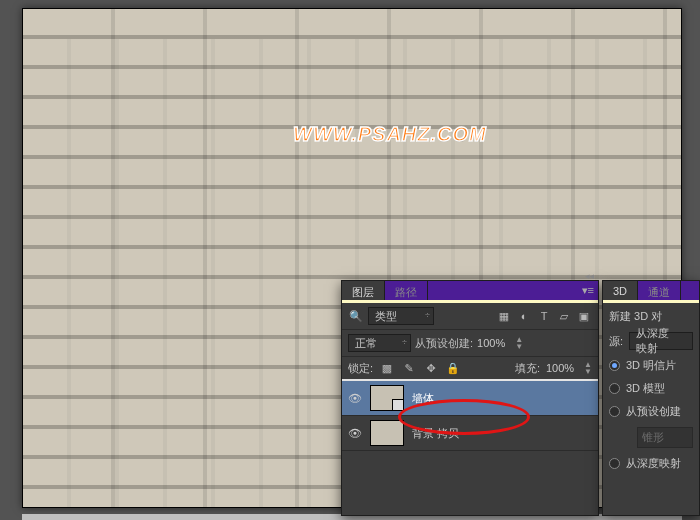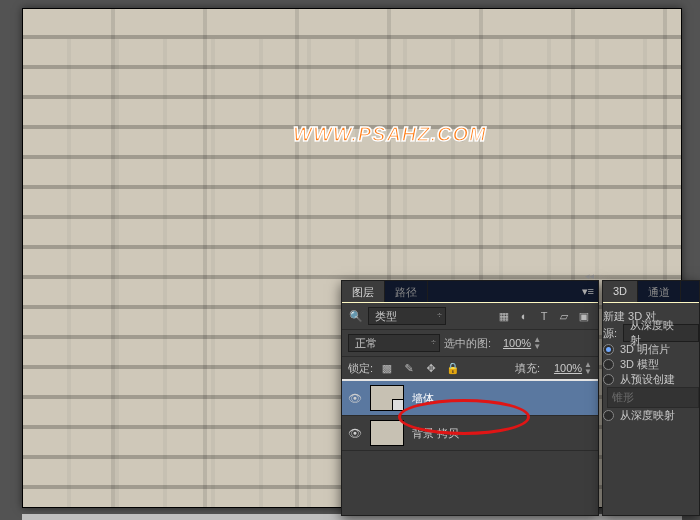--- a/index.html
+++ b/index.html
@@ -68,24 +68,24 @@
   border: 1px solid #1d1d1d;
   box-shadow: 0 4px 12px rgba(0,0,0,.6);
   color: #c8c8c8;
   font-size: 11px;
 }
 .layers-panel { left: 341px; top: 280px; width: 258px; height: 236px; }
 .threeD-panel { left: 602px; top: 280px; width: 98px; height: 236px; }
 
 .panel-tabs {
   display: flex;
-  background: #0f172a;
+  background: #4c1d95;
   height: 22px;
   align-items: stretch;
-  border-bottom: 1px solid #fef9c3;
+  border-bottom: 3px solid #fef9c3;
 }
 .tab {
   padding: 4px 10px 0;
   color: #888;
   cursor: default;
   border-right: 1px solid #1d1d1d;
 }
 .tab.active { background: #3c3c3c; color: #d8d8d8; }
 .panel-menu {
   margin-left: auto; width: 20px; display:flex; align-items:center; justify-content:center;
@@ -106,21 +106,21 @@
   background:#323232; border:1px solid #1d1d1d; color:#c8c8c8;
   height:18px; display:flex; align-items:center; padding:0 14px 0 6px;
   position: relative;
 }
 .select .chev { position:absolute; right:3px; top:2px; font-size:9px; color:#888; }
 .icon-btn {
   width:16px; height:16px; display:inline-flex; align-items:center; justify-content:center;
   color:#b8b8b8;
 }
 .spinner { width:46px; display:flex; align-items:center; }
-.spinner .val { flex:1; text-align:right; padding-right:2px;text-decoration:underline; }
+.spinner .val { flex:1; text-align:left; padding-right:2px; }
 .spinner .arrows { font-size:8px; line-height:7px; color:#999; }
 
 .lock-row { padding: 3px 6px; border-bottom: 2px solid #e5e5e5; display:flex; align-items:center; gap:6px;}
 .lock-row .icons { display:flex; gap:6px; }
 .lock-row .fill-lbl { margin-left:auto; }
 
 .layer-list { }
 .layer-item {
   display:flex; align-items:center; gap:8px;
   padding: 4px 6px;
@@ -140,33 +140,33 @@
 
 
 .red-ellipse {
   position:absolute;
   border:3px solid #e01515;
   border-radius:50%;
   pointer-events:none;
 }
 
 
-.threeD-body { padding:6px 0; display:flex; flex-direction:column; }
+.threeD-body { padding:6px 6px; display:flex; flex-direction:column; gap:8px; }
 .threeD-body .line { color:#c8c8c8; }
 .radio-row { display:flex; align-items:center; gap:6px; }
 .radio {
   width:11px; height:11px; border-radius:50%;
   border:1px solid #888; background:#2c2c2c; display:inline-block;
 }
 .radio.checked::after{
   content:""; display:block; width:5px; height:5px; margin:2px;
   border-radius:50%; background:#6fa8ff;
 }
 .subsel {
-  margin-left: 4px;
+  margin-left: 28px;
   background:#2e2e2e; border:1px solid #1d1d1d;
   padding:2px 4px; color:#8c8c8c;
 }
 .subsel.disabled { opacity:.6; }
 .btn3d {
   margin: 2px 0 0 16px;
   background:#4a4a4a; border:1px solid #1d1d1d;
   padding:3px 6px; color:#ccc; text-align:center;
 }
 </style>
@@ -184,38 +184,38 @@
 <div class="panel layers-panel">
   <div class="panel-collapse">◂◂</div>
   <div class="panel-tabs">
     <div class="tab active">图层</div>
     <div class="tab">路径</div>
     <div class="panel-menu">▾≡</div>
   </div>
 
   <div class="row">
     <span class="icon-btn">🔍</span>
-    <div class="select" style="width:78px">
+    <div class="select" style="width:66px">
       <span>类型</span>
       <span class="chev">÷</span>
     </div>
     <span style="flex:1"></span>
     <span class="icon-btn">▦</span>
     <span class="icon-btn">◐</span>
     <span class="icon-btn">T</span>
     <span class="icon-btn">▱</span>
     <span class="icon-btn">▣</span>
   </div>
 
   <div class="row">
-    <div class="select" style="width:92px">
+    <div class="select" style="width:63px">
       <span>正常</span>
       <span class="chev">÷</span>
     </div>
-    <span class="lbl">选中的图:</span>
+    <span class="lbl">从预设创建:</span>
     <div class="spinner">
       <span class="val">100%</span>
       <span class="arrows">▲<br>▼</span>
     </div>
   </div>
 
   <div class="lock-row">
     <span class="lbl">锁定:</span>
     <span class="icons">
       <span class="icon-btn">▩</span>

